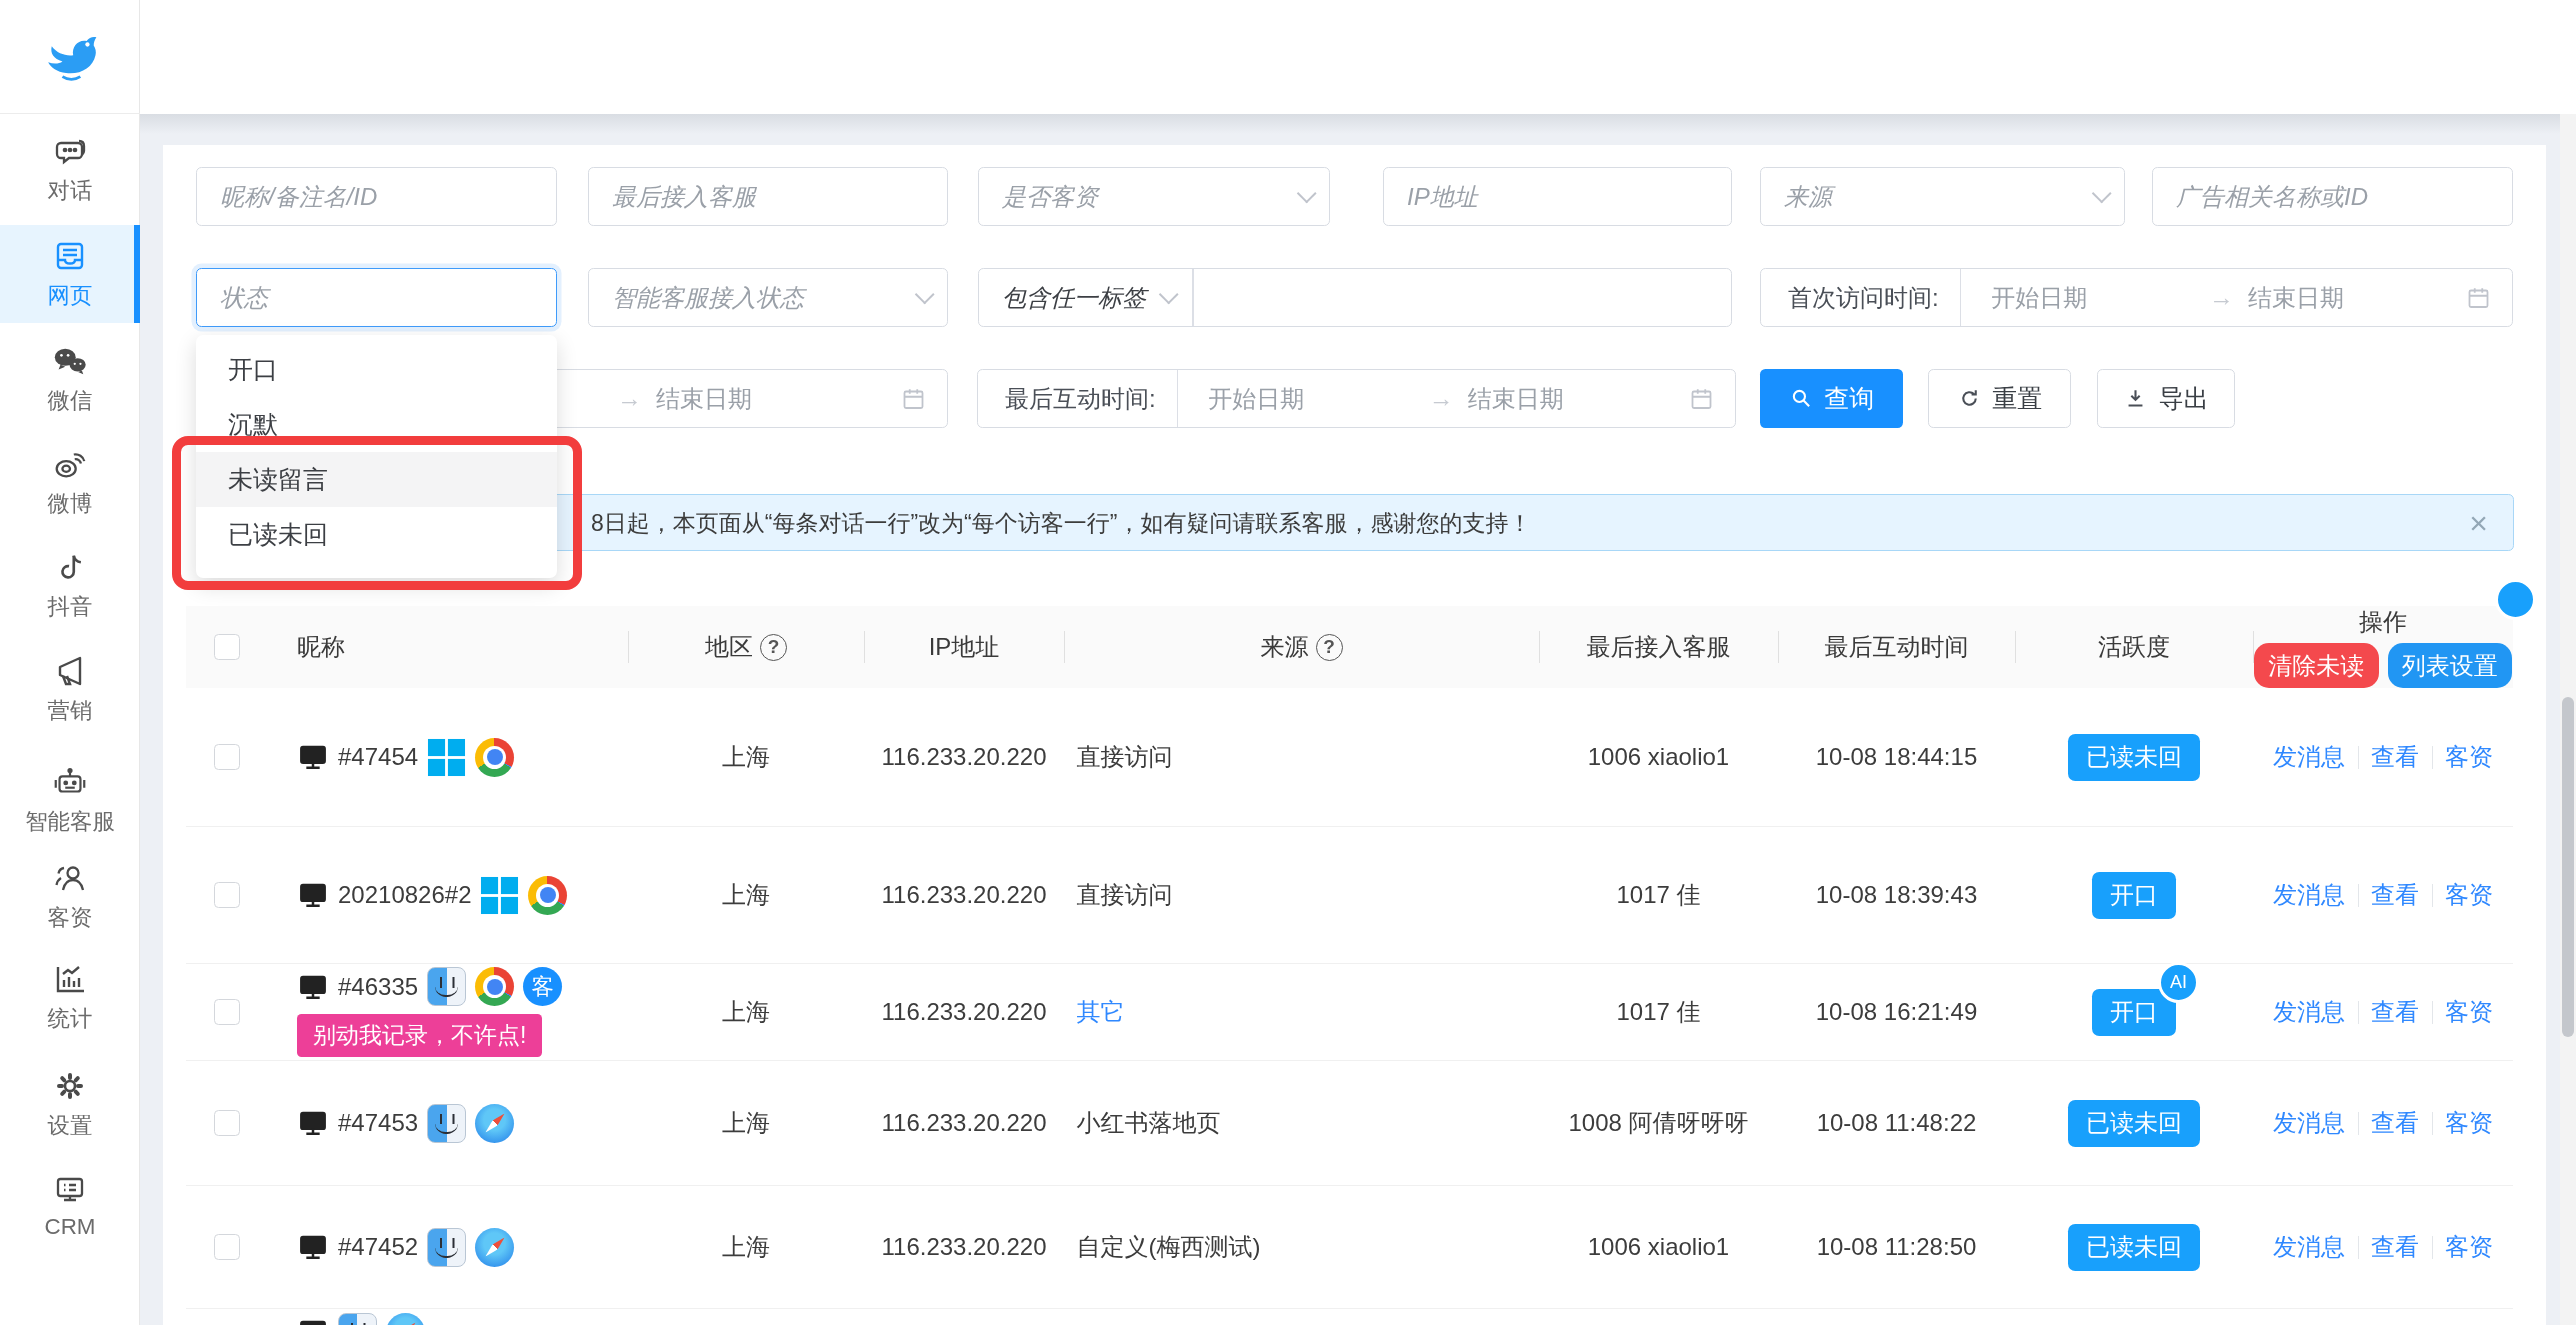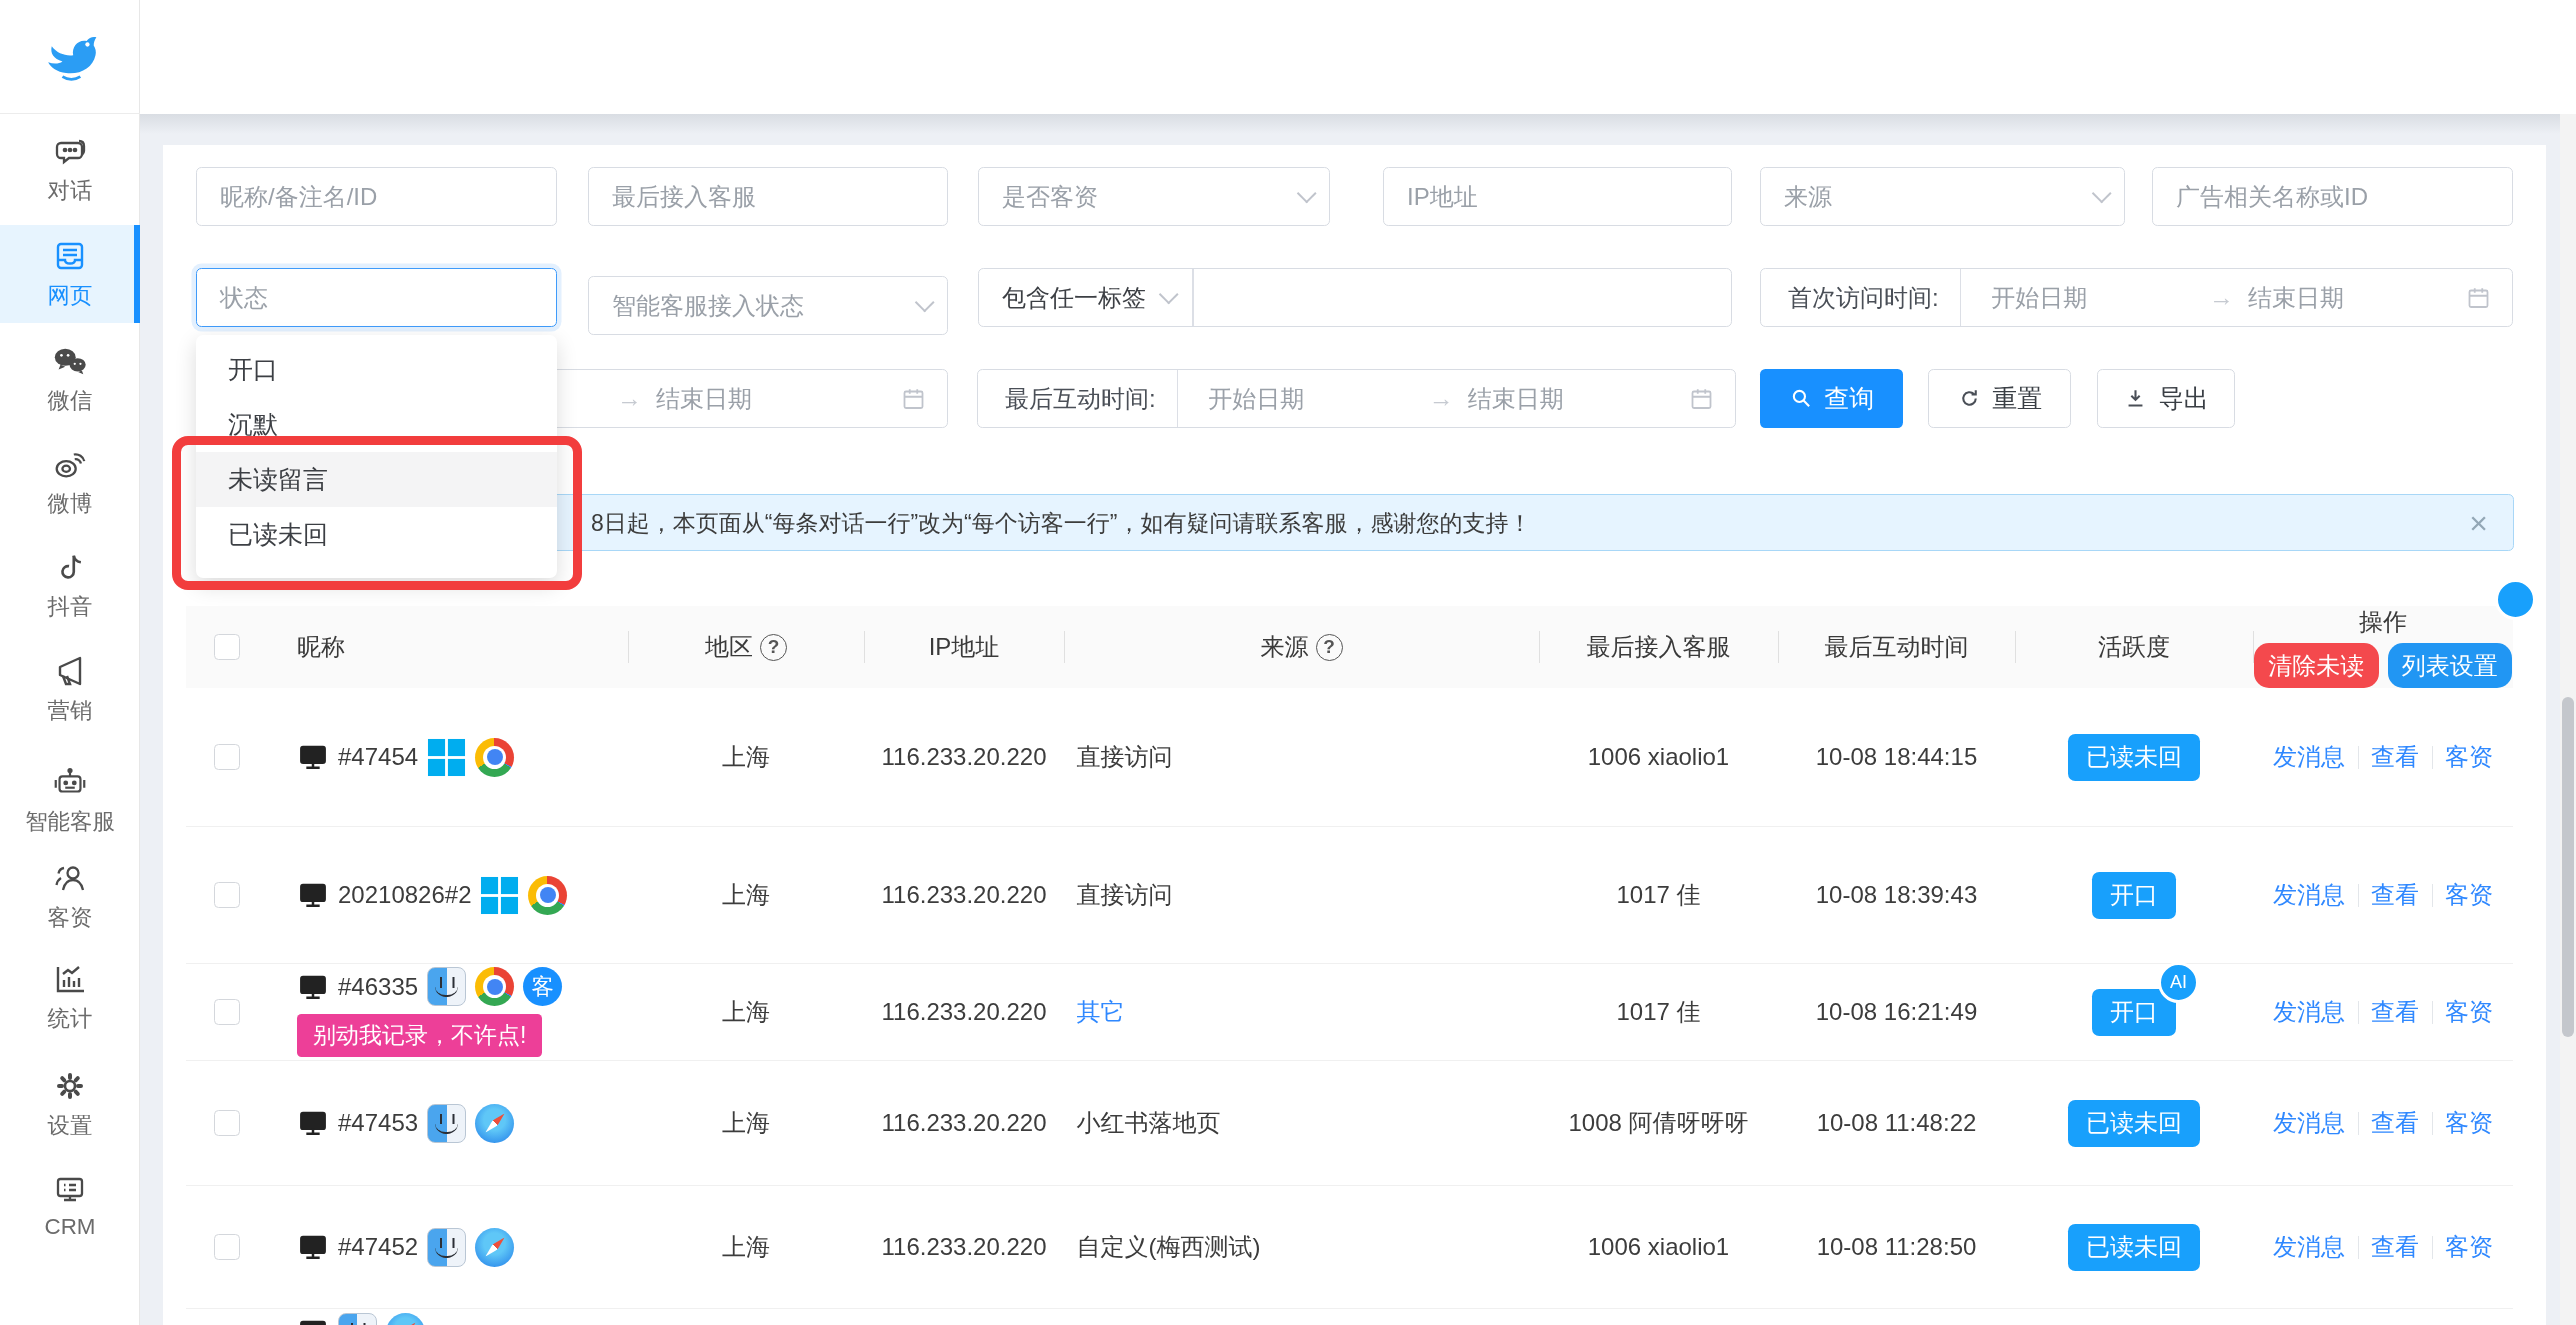--- a/index.html
+++ b/index.html
@@ -45,21 +45,21 @@
   .side-item.active { background:#e7f4fe; }
   .side-item.active .lbl, .side-item.active svg { color:#1890ff; }
   .side-item.active::after { content:""; position:absolute; right:0; top:0; width:6.3px; height:100%; background:#1890ff; }
 
   
   .card { position:absolute; left:163px; top:145px; width:2383px; height:1181px; background:#fff; z-index:1; }
 
   
   .fbox { position:absolute; height:59px; background:#fff; border:1.3px solid #d8dce3; border-radius:5.4px;
     display:flex; align-items:center; font-size:24px; color:#9aa0a8; z-index:5; }
-  .fbox .ph { padding-left:23px; }
+  .fbox .ph { padding-left:23px;font-style:italic; }
   .fbox.focused { border-color:#3f9bfa; box-shadow:0 0 0 4.5px rgba(64,155,250,0.15); }
   .chev { margin-left:auto; margin-right:18px; width:14.3px; height:14.3px; border-right:2.2px solid #c0c4cc;
     border-bottom:2.2px solid #c0c4cc; transform:rotate(45deg) translateY(-3.6px); flex:none; }
   .grp-label { color:#4a4f57; padding-left:27px; padding-right:21.5px; height:100%; display:flex;
     align-items:center; border-right:1.3px solid #dcdfe6; flex:none; }
   .date-area { display:flex; align-items:center; flex:1; height:100%; position:relative; }
   .d-start { padding-left:30px; }
   .d-arrow { position:absolute; left:45%; color:#c6cad1; font-size:25px; }
   .d-end { position:absolute; left:calc(45% + 39px); }
   .cal { position:absolute; right:19.7px; top:50%; transform:translateY(-50%); }
@@ -321,21 +321,21 @@
     <span class="ph">来源</span>
     <span class="chev"></span>
   </div>
   <div class="fbox" style="left:2152px;top:167px;width:361px">
     <span class="ph">广告相关名称或ID</span>
   </div>
 
   <div class="fbox focused" style="left:196px;top:268px;width:361px">
     <span class="ph">状态</span>
   </div>
-  <div class="fbox" style="left:588px;top:276px;width:360px">
+  <div class="fbox" style="left:588px;top:268px;width:360px">
     <span class="ph">智能客服接入状态</span>
     <span class="chev"></span>
   </div>
   <div class="fbox" style="left:978px;top:268px;width:754px">
     <span class="ph" style="color:#3c3f44">包含任一标签</span>
     <span class="chev" style="margin:0 0 0 12.5px"></span>
     <span style="width:1.3px;height:100%;background:#dcdfe6;margin-left:19.7px"></span>
     <span style="flex:1"></span>
   </div>
   <div class="fbox" style="left:1760px;top:268px;width:753px">

